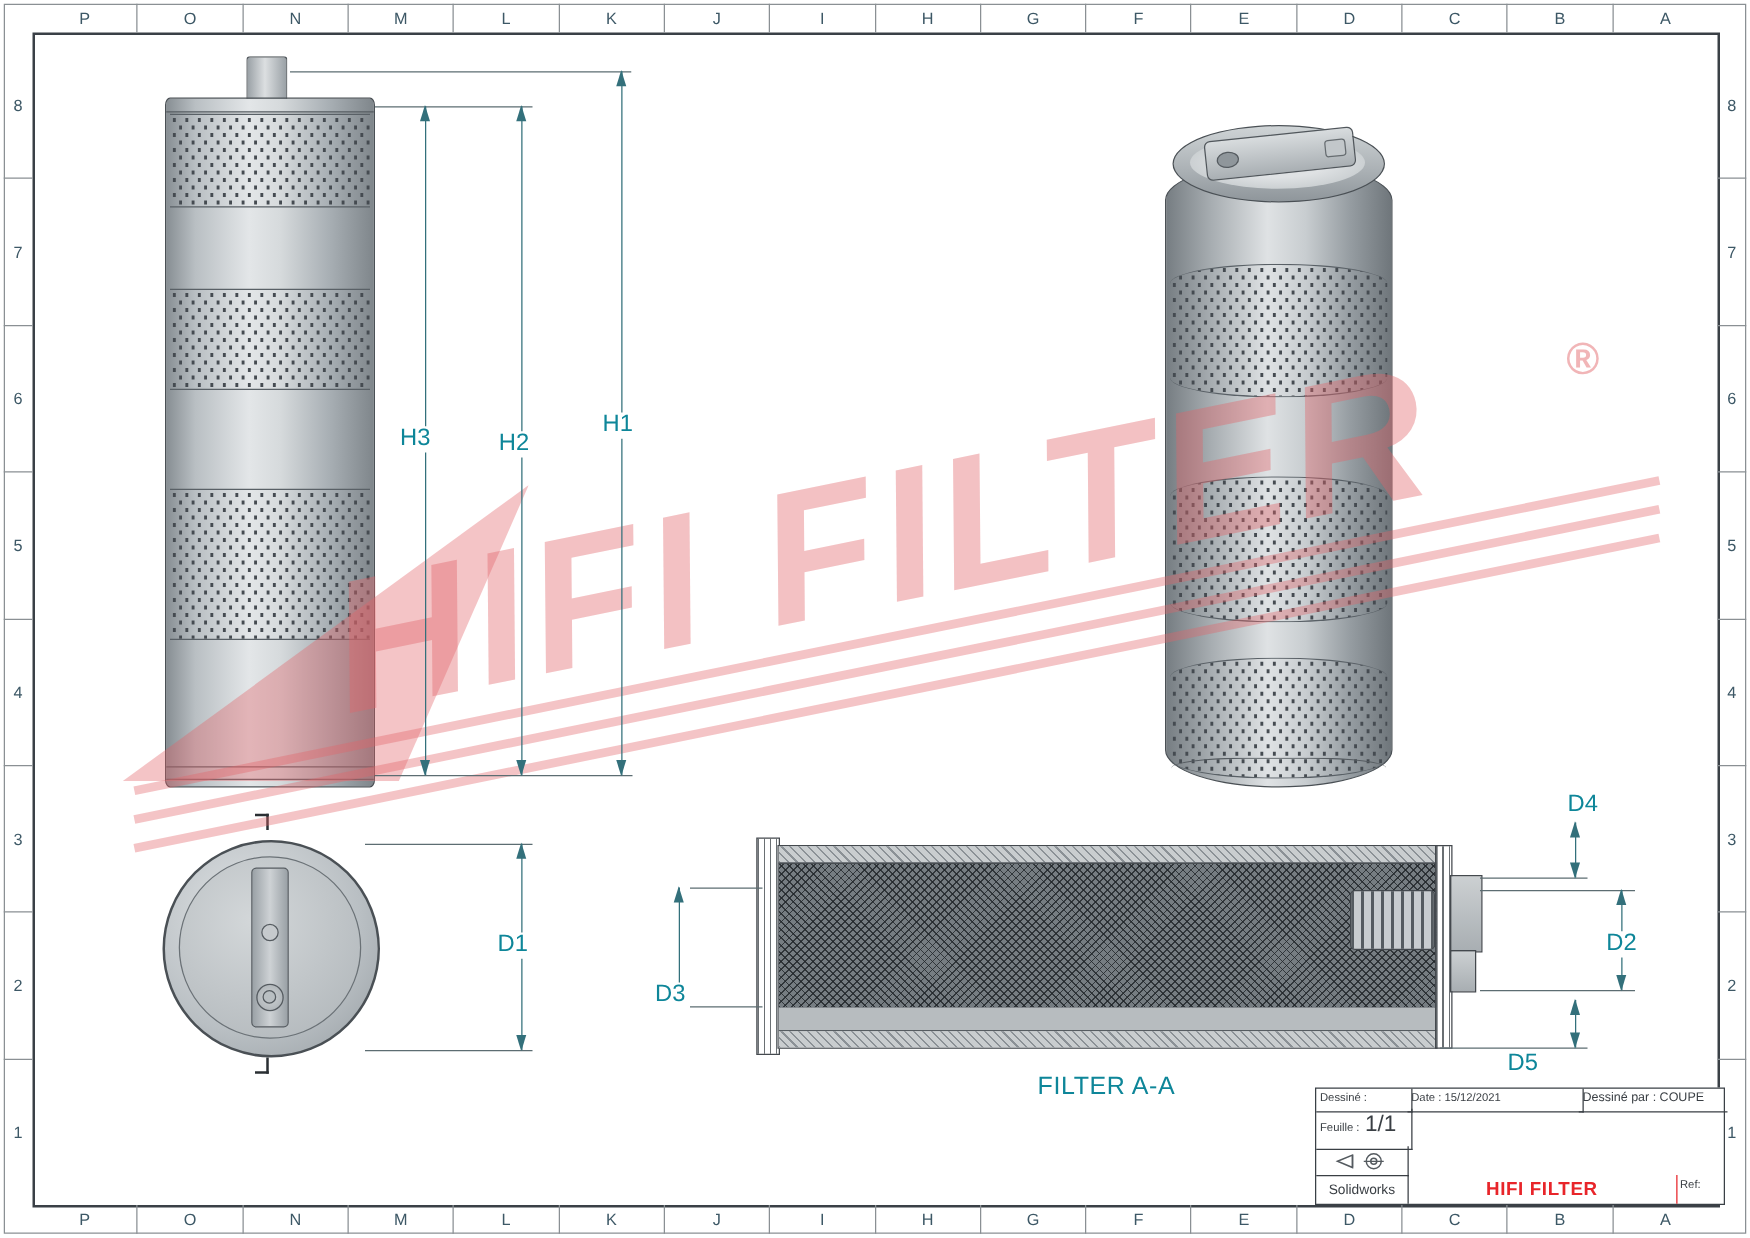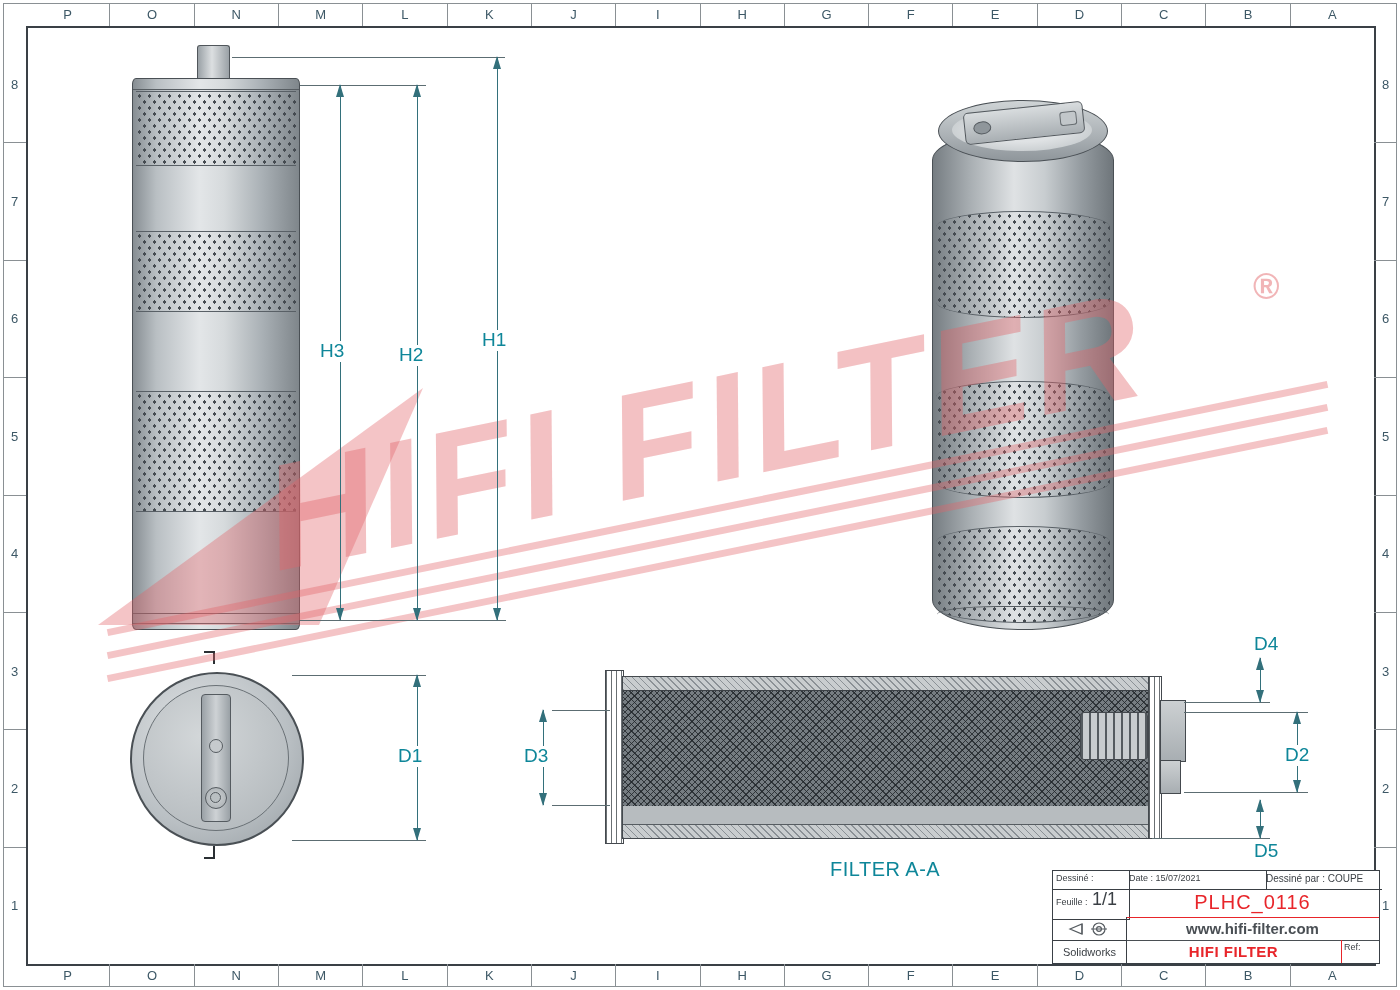--- a/index.html
+++ b/index.html
@@ -253,45 +253,43 @@
   </div>
   <div class="vdim" style="left:1260px;top:800px;height:38px">
     <i class="a-up"></i>
     <i class="a-dn"></i>
   </div>
 
   <div class="dim-label" style="left:318px;top:341px">H3</div>
   <div class="dim-label" style="left:397px;top:345px">H2</div>
   <div class="dim-label" style="left:480px;top:330px">H1</div>
   <div class="dim-label" style="left:396px;top:746px">D1</div>
-  <div class="dim-label" style="left:522px;top:746px">D3</div>
+  <div class="dim-label" style="left:522px;top:786px">D3</div>
   <div class="dim-label" style="left:1252px;top:634px">D4</div>
   <div class="dim-label" style="left:1283px;top:745px">D2</div>
-  <div class="dim-label" style="left:1252px;top:841px">D5</div>
+  <div class="dim-label" style="left:1204px;top:841px">D5</div>
 
   <div class="tblock">
     <div class="tcell tiny" style="left:0;top:0;width:73px;height:16px;border-right:1px solid;border-bottom:1px solid">Dessiné :</div>
-    <div class="tcell tiny" style="left:73px;top:0;width:137px;height:16px;border-right:1px solid;border-bottom:1px solid">Date : 15/07/2021</div>
+    <div class="tcell tiny" style="left:73px;top:0;width:137px;height:16px;border-right:1px solid;border-bottom:1px solid">Date : 15/12/2021</div>
     <div class="tcell" style="left:210px;top:0;width:116px;height:16px;border-bottom:1px solid;font-size:10px;padding:2px 0 0 3px">Dessiné par : COUPE</div>
 
     <div class="tcell" style="left:0;top:16px;width:73px;height:30px;border-right:1px solid;border-bottom:1px solid;padding:2px 0 0 3px">
       <span style="font-size:9px">Feuille :</span>
       <span style="font-size:18px">1/1</span>
     </div>
-    <div class="tcell center part-number" style="left:73px;top:16px;width:253px;height:30px;border-bottom:1px solid">PLHC_0116</div>
 
     <div class="tcell center" style="left:0;top:46px;width:73px;height:23px;border-right:1px solid;border-bottom:1px solid">
       <svg width="46" height="16" viewBox="0 0 46 16">
         <path d="M3 8 L15 3 L15 13 Z" fill="none" stroke="#555b60" stroke-width="1.2"></path>
         <line x1="15" y1="3" x2="15" y2="13" stroke="#555b60" stroke-width="1.2"></line>
         <circle cx="32" cy="8" r="6" fill="none" stroke="#555b60" stroke-width="1.2"></circle>
         <circle cx="32" cy="8" r="2.4" fill="none" stroke="#555b60" stroke-width="1.2"></circle>
         <line x1="24" y1="8" x2="40" y2="8" stroke="#555b60" stroke-width="1"></line>
       </svg>
     </div>
-    <div class="tcell center website" style="left:73px;top:46px;width:253px;height:23px;border-bottom:1px solid">www.hifi-filter.com</div>
 
     <div class="tcell center" style="left:0;top:69px;width:73px;height:23px;border-right:1px solid;font-size:11px">Solidworks</div>
     <div class="tcell center brand" style="left:73px;top:69px;width:215px;height:23px;border-right:1px solid">HIFI FILTER</div>
     <div class="tcell tiny" style="left:288px;top:69px;width:38px;height:23px">Ref:</div>
   </div>
 
 </div>
 
 </body></html>

